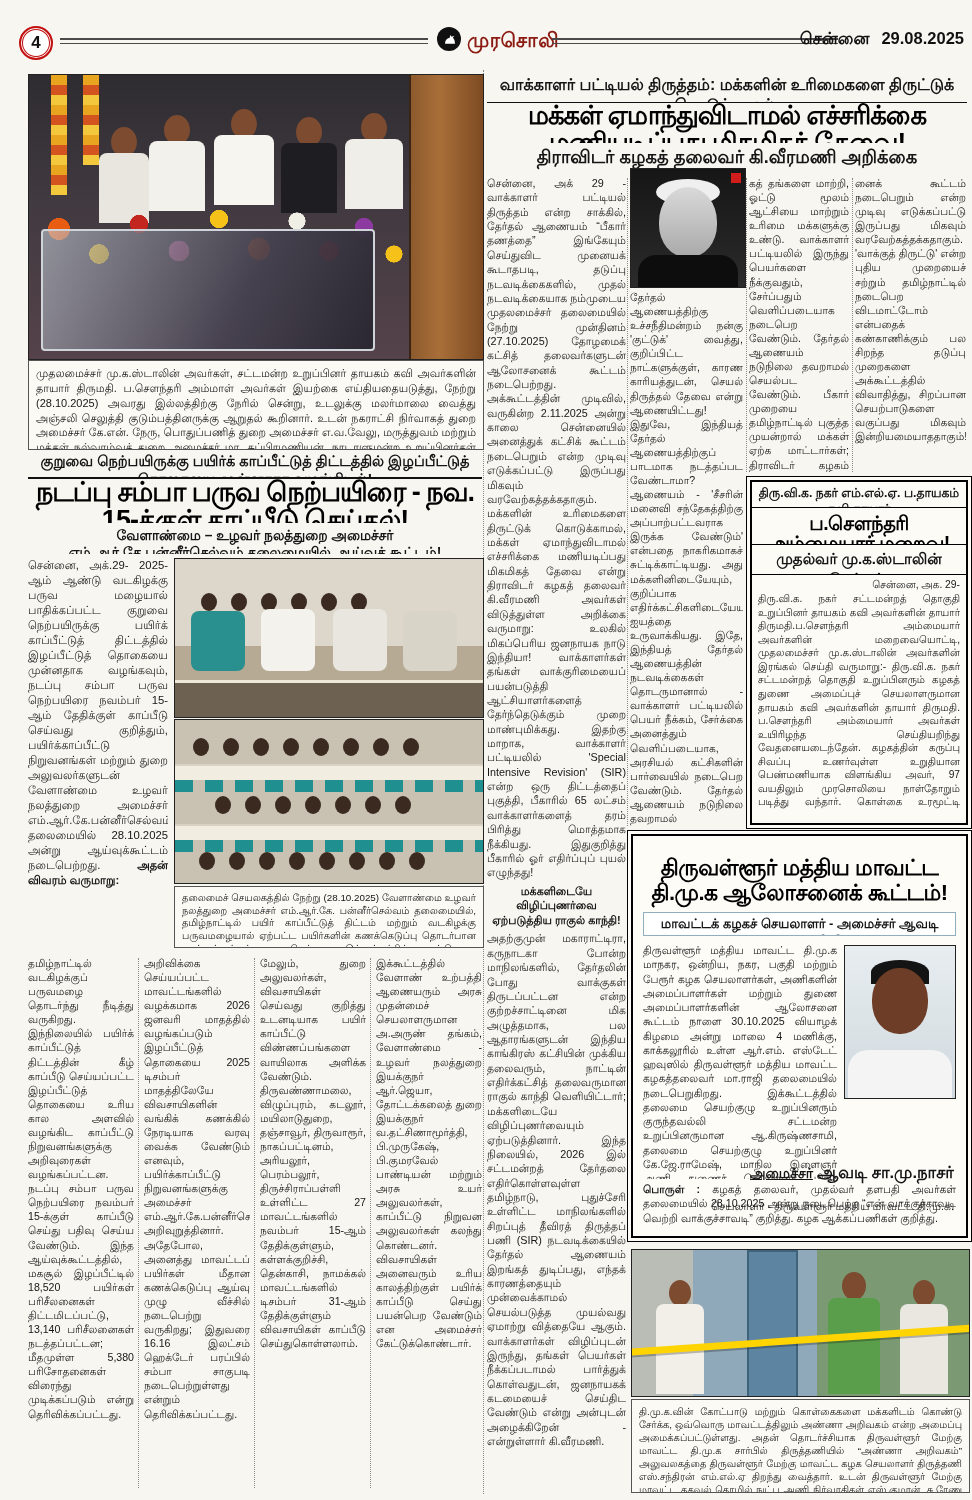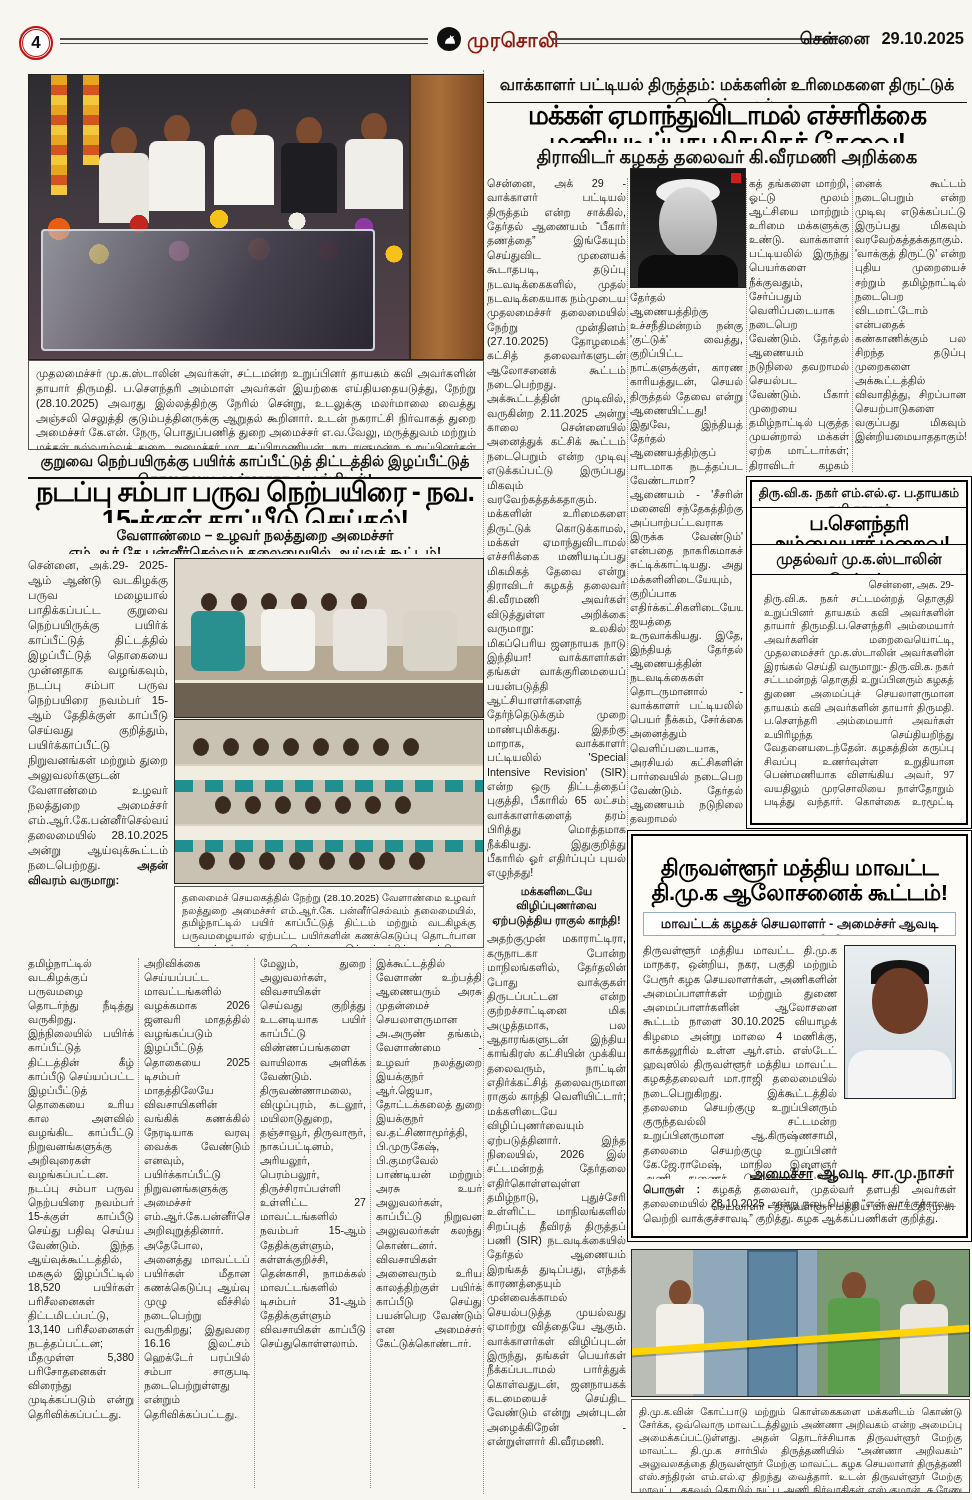--- a/index.html
+++ b/index.html
@@ -98,21 +98,21 @@
   <div class="hdr-rule" style="left:60px;width:368px;"></div>
   <div class="abs logo-circ">
     <svg width="16" height="16" viewBox="0 0 24 24">
         <path d="M6 19c0-5 2.5-8 7-9l1-4 2 2.5L20 7l-2.2 3.2C19.5 11.6 21 14.8 21 19z" fill="#fff"></path>
       </svg>
   </div>
   <div class="abs masthead">முரசொலி</div>
   <div class="hdr-rule" style="left:552px;width:286px;"></div>
   <div class="abs citydate">
     <span>சென்னை</span>
-    <span>29.10.2025</span>
+    <span>29.08.2025</span>
   </div>
 
   <div class="vrule" style="left:483px;top:70px;height:1424px;"></div>
 
   <div class="photo" style="left:28px;top:74px;width:454px;height:284px;">
     <div class="lead-bg"></div>
     <div class="lead-door"></div>
     <div class="lead-garl-v" style="left:22px;"></div>
     <div class="lead-garl-v" style="left:54px;height:90px;"></div>
     <div class="fig" style="left:120px;top:40px;width:56px;height:96px;">
@@ -243,21 +243,21 @@
   <div class="abs body-t jt clip" style="left:855px;top:176px;width:111px;height:296px;font-size:10.6px;">னைக் கூட்டம் நடைபெறும் என்ற முடிவு எடுக்கப்பட்டு இருப்பது மிகவும் வரவேற்கத்தக்கதாகும். 'வாக்குத் திருட்டு' என்ற புதிய முறையைச் சற்றும் தமிழ்நாட்டில் நடைபெற விடமாட்டோம் என்பதைக் கண்காணிக்கும் பல சிறந்த தடுப்பு முறைகளை அக்கூட்டத்தில் விவாதித்து, சிறப்பான செயற்பாடுகளை வகுப்பது மிகவும் இன்றியமையாததாகும்!</div>
 
   <div class="vrule" style="left:627px;top:178px;height:648px;"></div>
   <div class="vrule" style="left:746px;top:178px;height:294px;"></div>
   <div class="vrule" style="left:852px;top:178px;height:294px;"></div>
 
   <div class="abs obit" style="left:750px;top:480px;width:214px;height:341px;">
     <div class="sec ctr clip" style="font-size:12.3px;font-weight:bold;height:17px;">திரு.வி.க. நகர் எம்.எல்.ஏ. ப.தாயகம் கவி தாயார்</div>
     <div class="sec ctr clip bighead" style="font-size:19.5px;height:26px;padding-top:6px;letter-spacing:-.5px;">ப.சௌந்தரி அம்மையார் மறைவு!</div>
     <div class="sec ctr clip" style="font-size:15px;font-weight:bold;height:20px;padding-top:5px;">முதல்வர் மு.க.ஸ்டாலின் இரங்கல்!</div>
-    <div style="padding:4px 12px;font-family:Liberation Serif, serif;">
+    <div style="padding:4px 6px;">
       <div style="text-align:right;font-size:10.3px;">சென்னை, அக. 29-</div>
       <div class="body-t jt clip" style="height:218px;font-size:10.2px;">திரு.வி.க. நகர் சட்டமன்றத் தொகுதி உறுப்பினர் தாயகம் கவி அவர்களின் தாயார் திருமதி.ப.சௌந்தரி அம்மையார் அவர்களின் மறைவையொட்டி, முதலமைச்சர் மு.க.ஸ்டாலின் அவர்களின் இரங்கல் செய்தி வருமாறு:- திரு.வி.க. நகர் சட்டமன்றத் தொகுதி உறுப்பினரும் கழகத் துணை அமைப்புச் செயலாளருமான தாயகம் கவி அவர்களின் தாயார் திருமதி. ப.சௌந்தரி அம்மையார் அவர்கள் உயிரிழந்த செய்தியறிந்து வேதனையடைந்தேன். கழகத்தின் கருப்பு சிவப்பு உணர்வுள்ள உறுதியான பெண்மணியாக விளங்கிய அவர், 97 வயதிலும் முரசொலியை நாள்தோறும் படித்து வந்தார். கொள்கை உரமூட்டி வளர்த்த அன்புத் தாயை இழந்து வாடும் தம்பி தாயகம் கவி அவர்களுக்கும் அவரது குடும்பத்தினருக்கும் எனது ஆழ்ந்த இரங்கலையும் ஆறுதலையும் தெரிவித்துக் கொள்கிறேன். இவ்வாறு முதல்வர் மு.க.ஸ்டாலின் அவர்கள் தெரிவித்துள்ளார்.</div>
     </div>
   </div>
 
   <div class="abs adbox" style="left:631px;top:834px;width:337px;height:404px;">
     <div class="bighead ctr" style="font-size:22px;letter-spacing:-.5px;line-height:1.12;">
       <div>திருவள்ளூர் மத்திய மாவட்ட</div>
       <div>தி.மு.க ஆலோசனைக் கூட்டம்!</div>
     </div>

